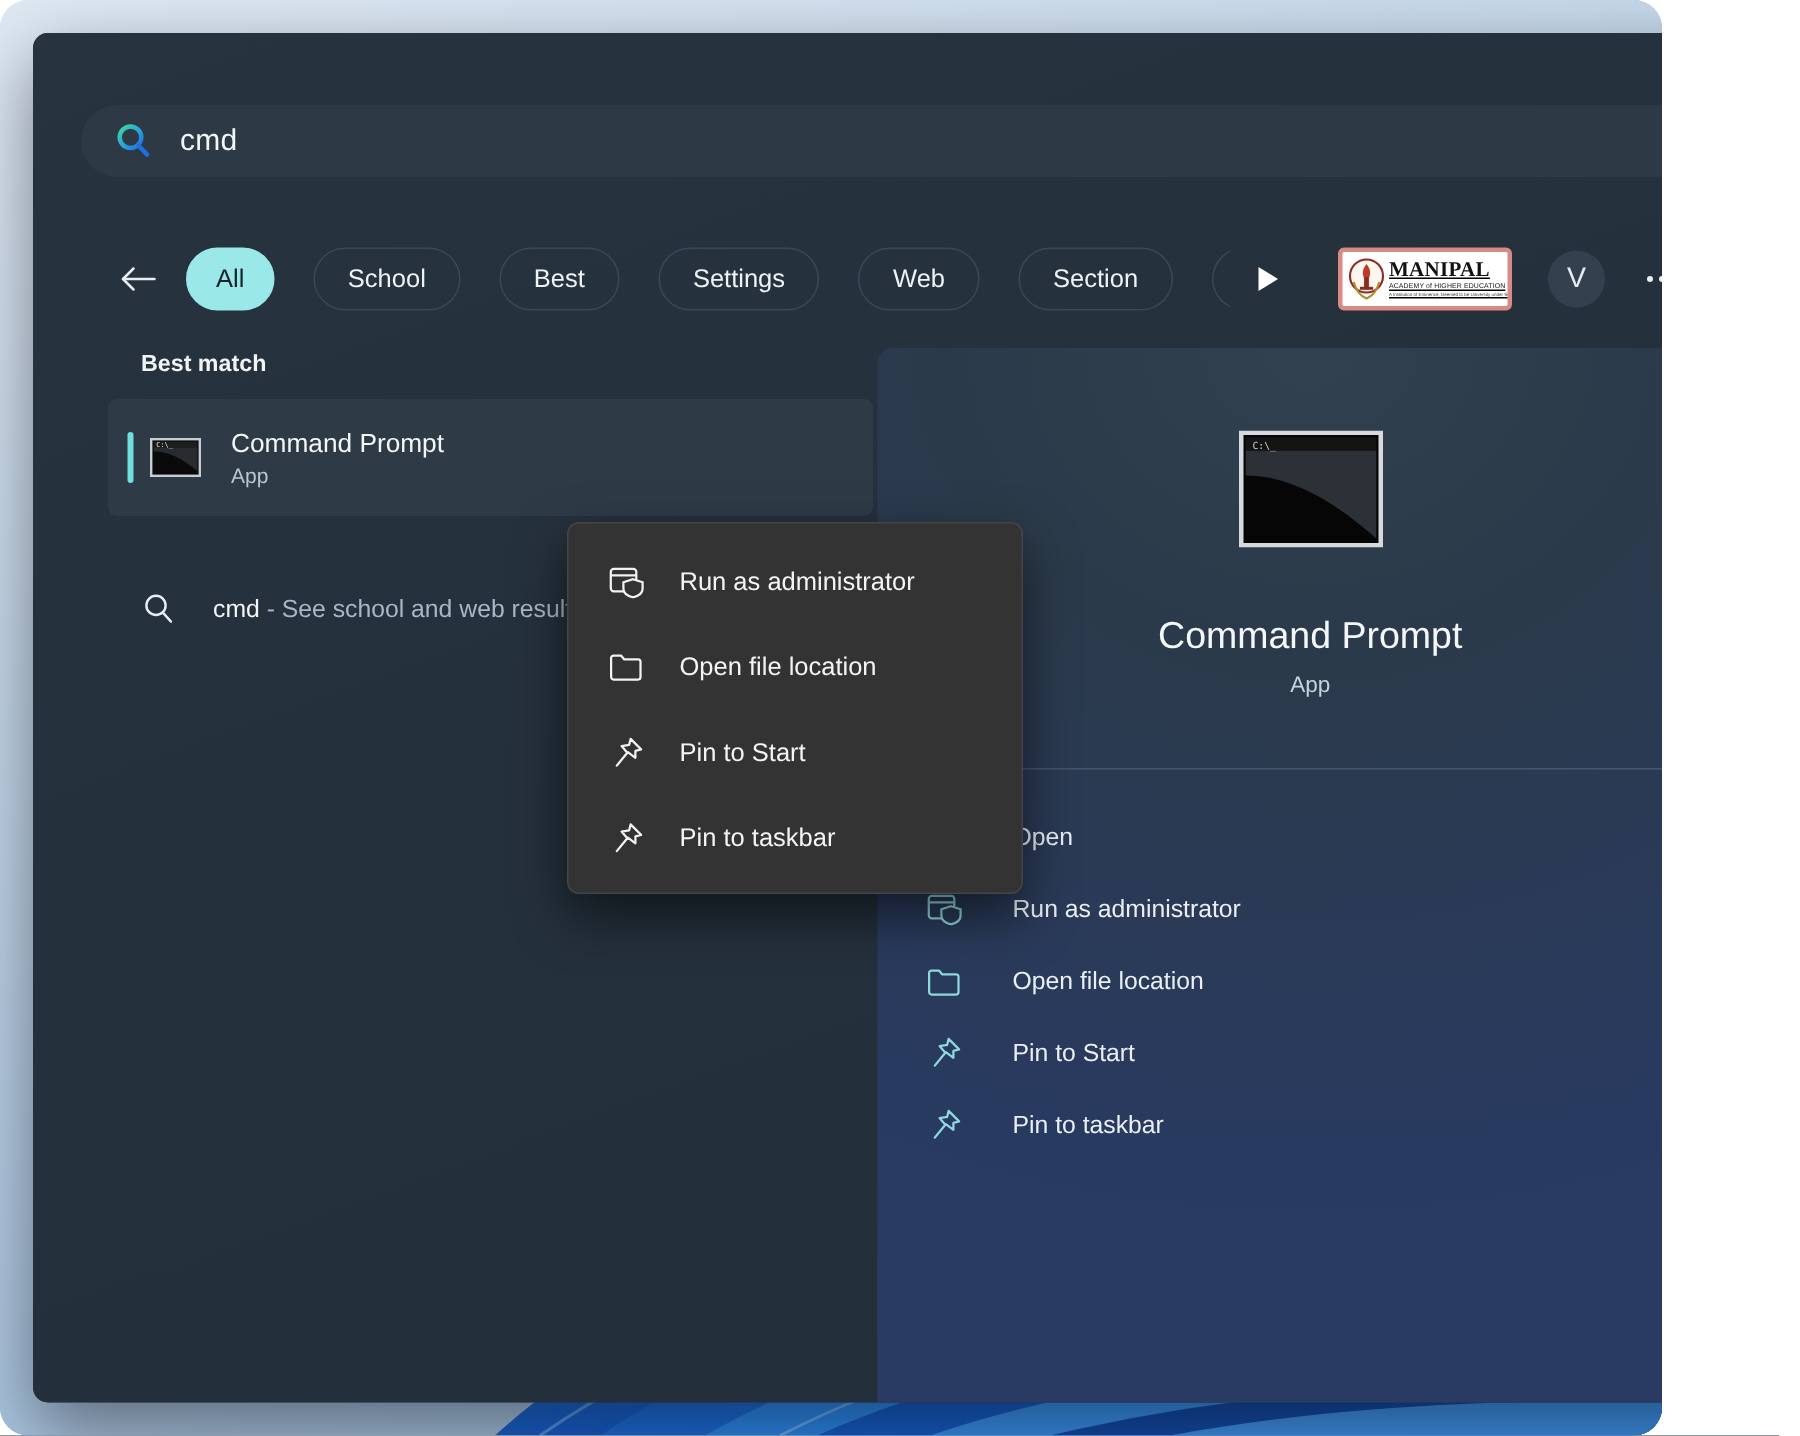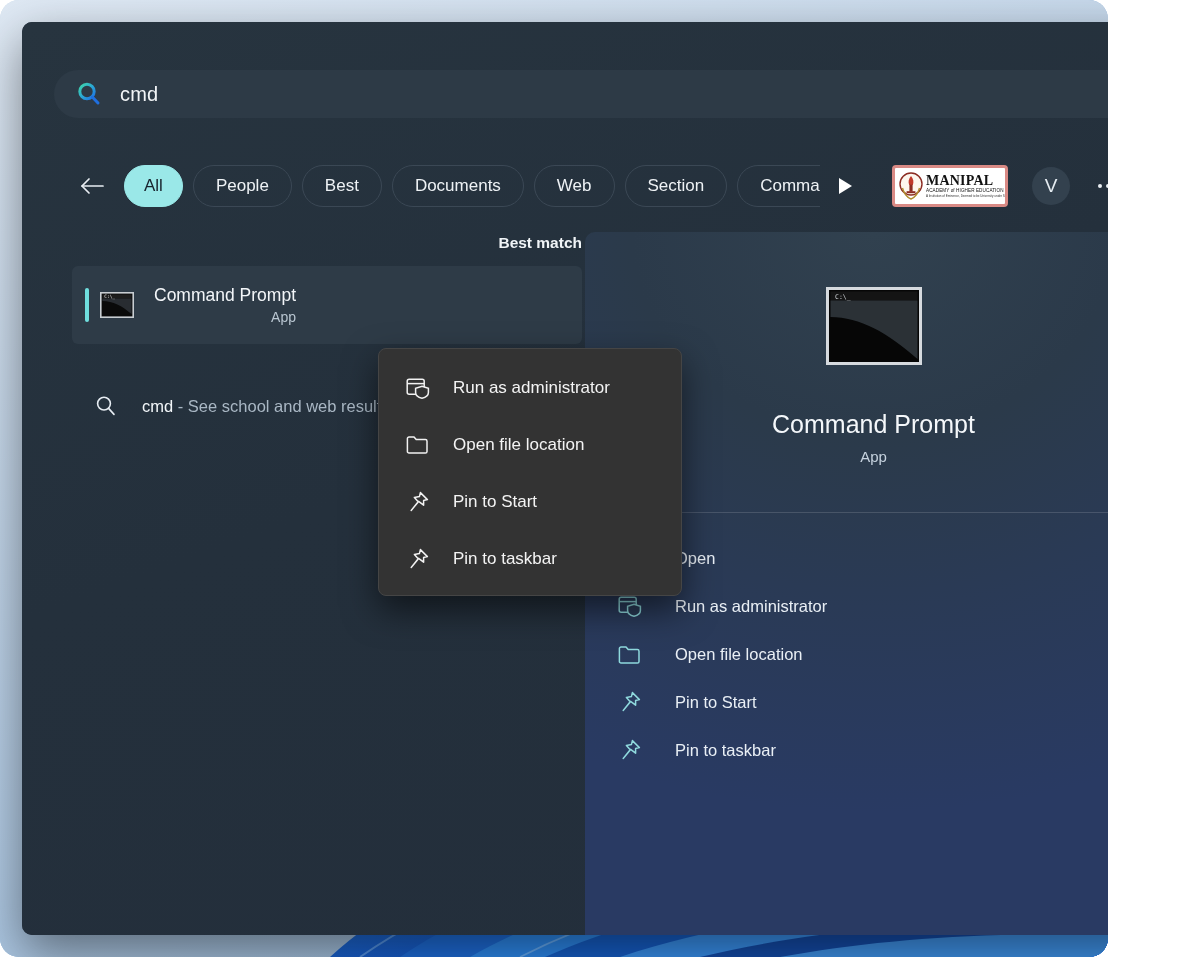--- a/index.html
+++ b/index.html
@@ -88,21 +88,21 @@
     position: relative;
     margin-left: 10px;
     width: 696px;
     height: 48px;
     overflow: hidden;
     flex: none;
   }
   #tabs-strip {
     display: flex;
     align-items: center;
-    gap: 10px;
+    gap: 26px;
     height: 48px;
   }
   .tab {
     height: 42px;
     border-radius: 21px;
     border: 1px solid #3b4855;
     color: #eef2f5;
     font-size: 17px;
     display: flex;
     align-items: center;
@@ -136,21 +136,21 @@
     background: #ffffff;
     border: 3px solid #d98a85;
     border-radius: 4px;
     display: flex; align-items: center;
     padding: 0 4px;
     flex: none;
     cursor: pointer;
     overflow: hidden;
   }
   #org-crest { width: 24px; height: 30px; flex: none; }
-  #org-text { margin-left: 3px; line-height: 1; }
+  #org-text { margin-left: 3px; line-height: 1; text-decoration: underline; }
   #org-name {
     font-family: "Liberation Serif", serif;
     font-weight: bold;
     font-size: 14px;
     color: #111;
     letter-spacing: .2px;
   }
   #org-sub {
     font-size: 4.6px;
     color: #111;
@@ -185,21 +185,20 @@
     width: 4px; height: 4px; border-radius: 50%;
     background: #e9eef2; display: block;
   }
 
   
   #results-col {
     position: absolute;
     left: 50px;
     top: 212px;
     width: 510px;
-    text-align: right;
   }
   .section-heading {
     color: #f0f4f7;
     font-size: 15.5px;
     font-weight: bold;
     padding-left: 22px;
     margin-bottom: 14px;
   }
   #best-match-item {
     position: relative;
@@ -405,27 +404,27 @@
             <polyline points="10,3 3,10 10,17" fill="none" stroke="#e9eef3" stroke-width="1.7" stroke-linecap="round" stroke-linejoin="round"></polyline>
           </svg>
         </div>
 
         <div id="tabs-clip">
           <div id="tabs-strip">
             <div class="tab active">
                 <span>All</span>
               </div>
             <div class="tab">
-                <span>People</span>
+                <span>School</span>
               </div>
             <div class="tab">
                 <span>Best</span>
               </div>
             <div class="tab">
-                <span>Documents</span>
+                <span>Settings</span>
               </div>
             <div class="tab">
                 <span>Web</span>
               </div>
             <div class="tab">
                 <span>Section</span>
               </div>
             <div class="tab">
                 <span>Command</span>
               </div>

